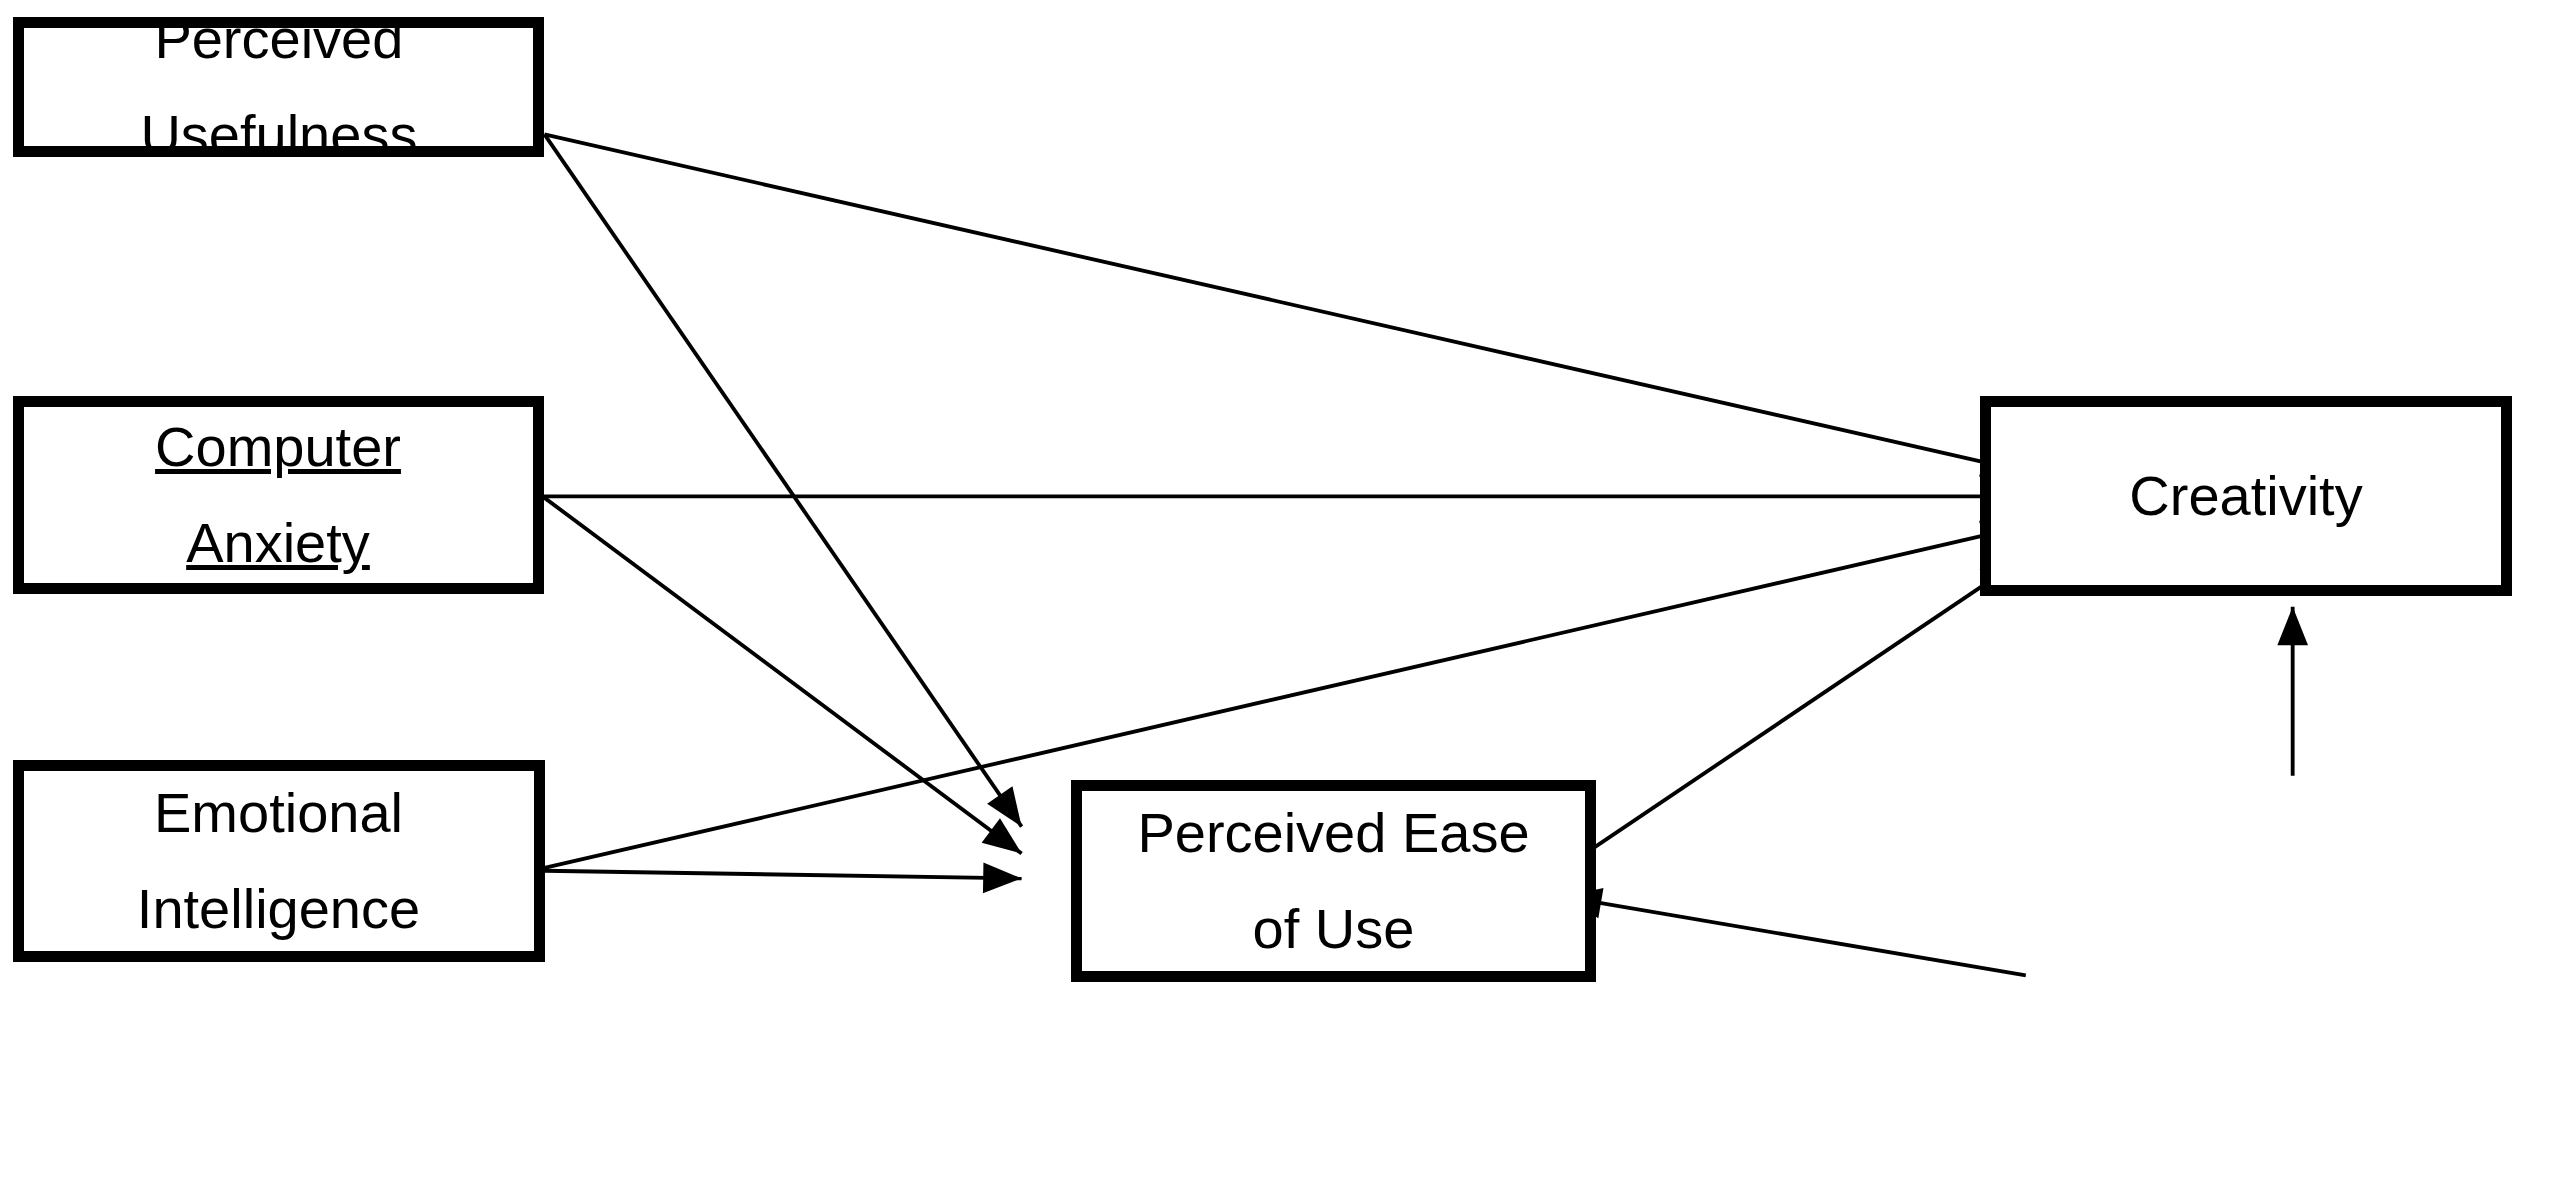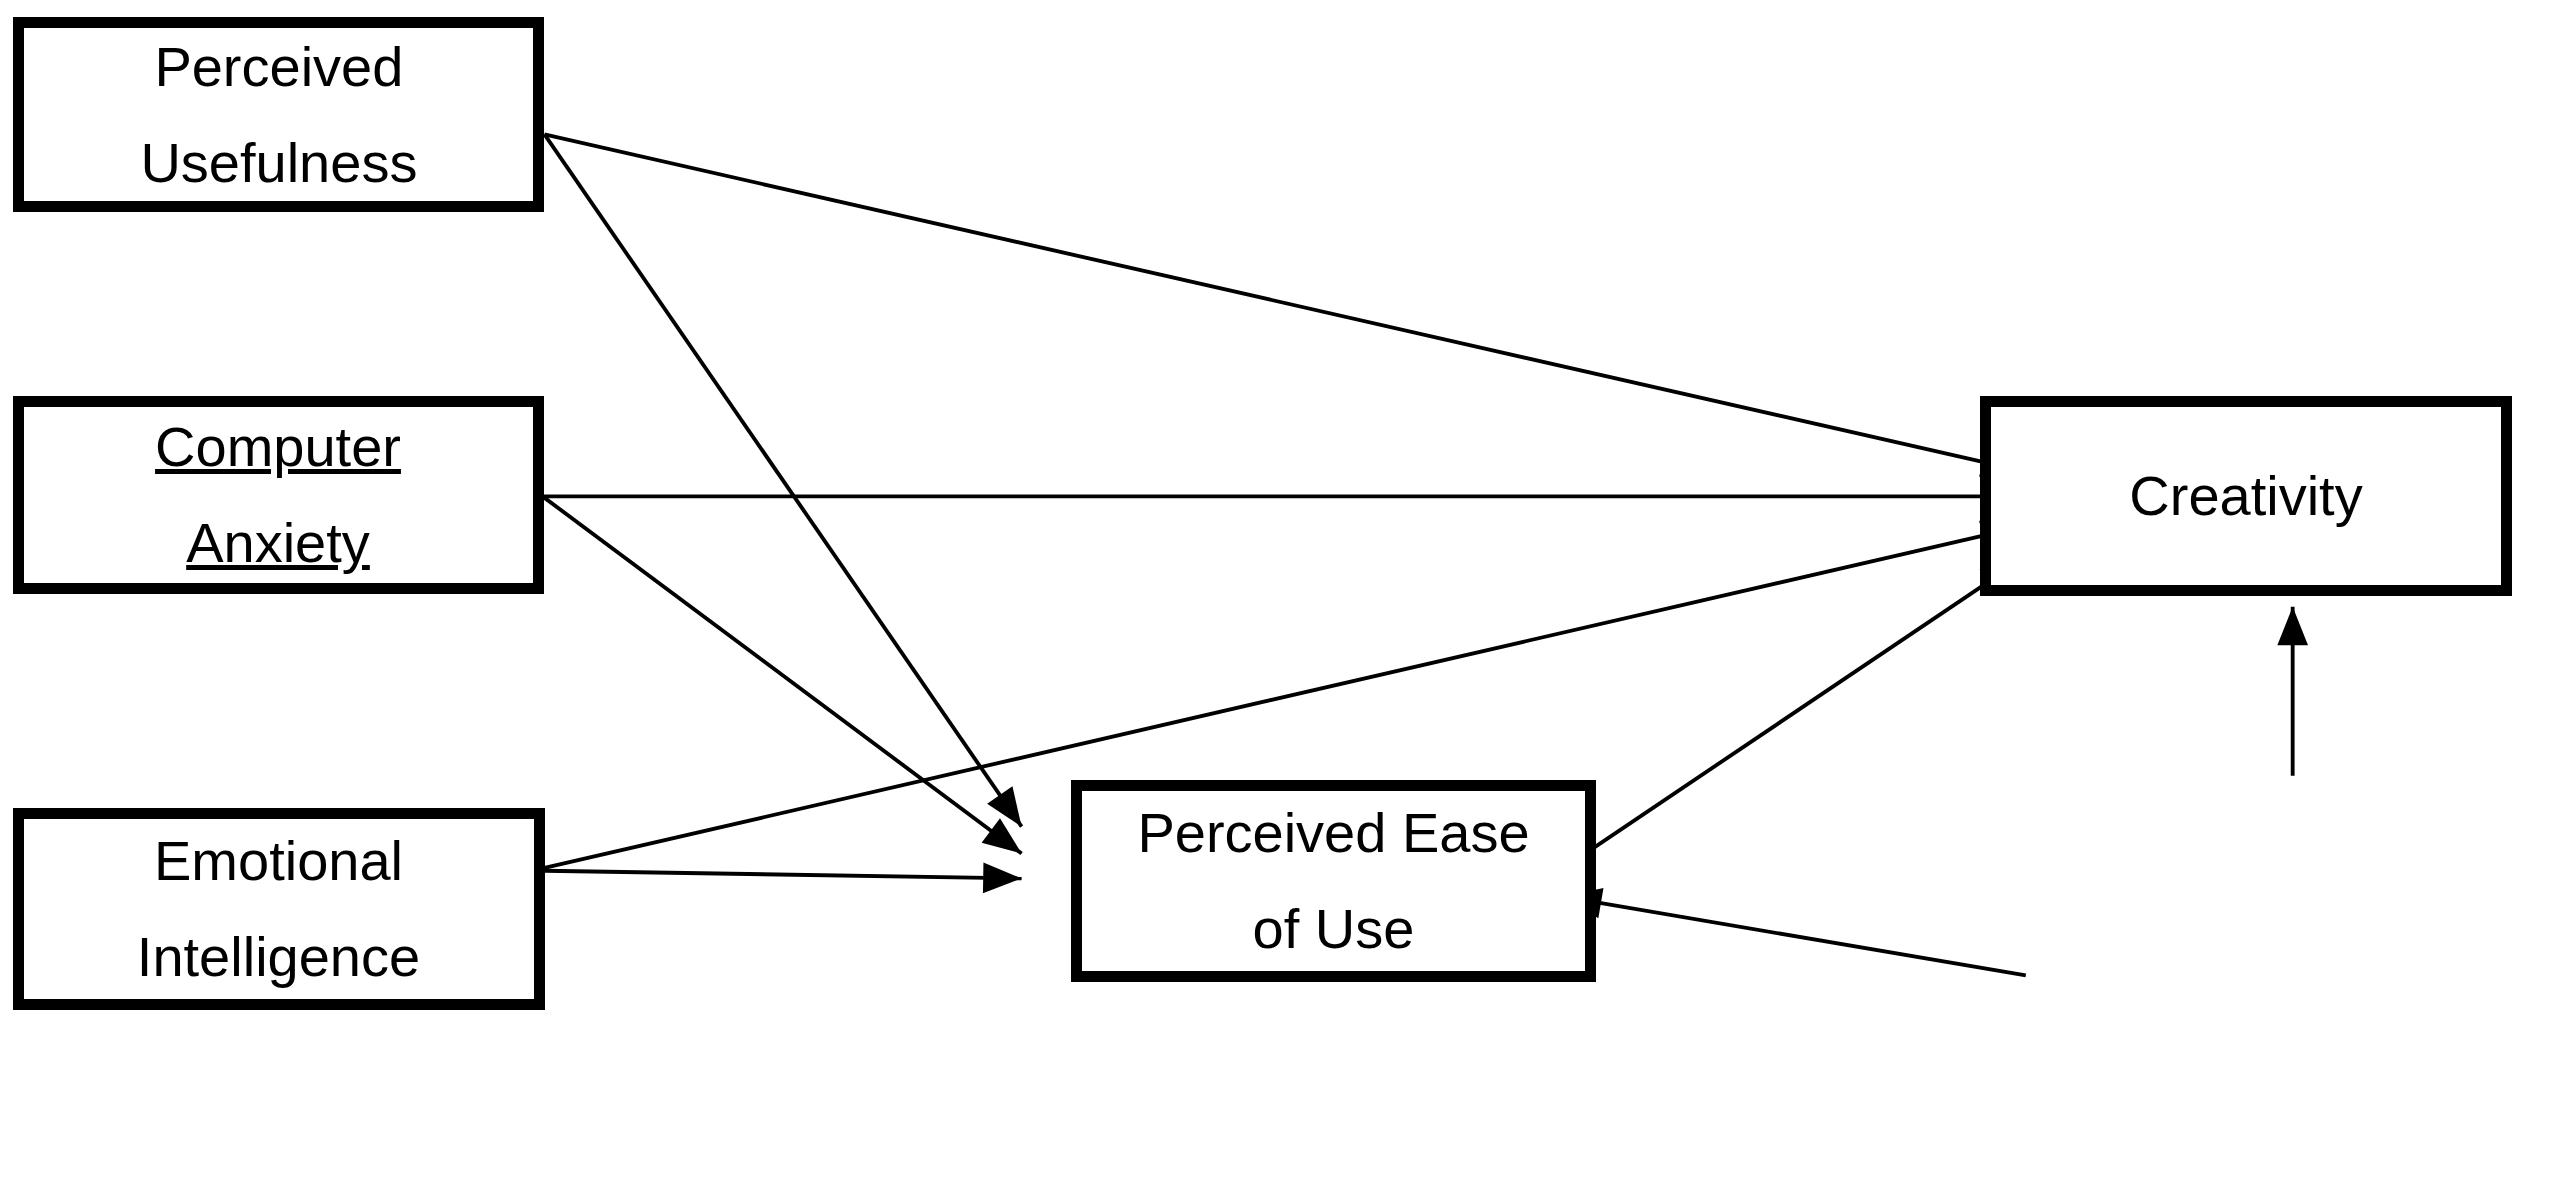--- a/index.html
+++ b/index.html
@@ -39,23 +39,23 @@
     line-height: 96px;
     white-space: nowrap;
   }
   .node .tline { display: block; }
   .u {
     text-decoration: underline;
     text-decoration-thickness: 6.7px;
     text-underline-offset: 13.4px;
     text-decoration-color: #000000;
   }
-  #node-pu   { left: 13.4px;   top: 17.3px;  width: 531px; height: 195px; }
+  #node-pu   { left: 13.4px;   top: 17.3px;  width: 531px; height: 140px; }
   #node-ca   { left: 12.5px;   top: 396px; width: 531px; height: 198px; text-decoration: underline; }
-  #node-ei   { left: 12.5px;   top: 808px; width: 532px; height: 202px; }
+  #node-ei   { left: 12.5px;   top: 760px; width: 532px; height: 202px; }
   #node-peou { left: 1071px; top: 780px; width: 525px; height: 202px; }
   #node-cre  { left: 1980px; top: 396px; width: 532px; height: 200px; }
   #node-cv   { left: 2026px; top: 778px; width: 532px; height: 408px; }
   line.edge {
     stroke: #000000;
     stroke-width: 4px;
   }
 </style>
 </head>
 <body>

